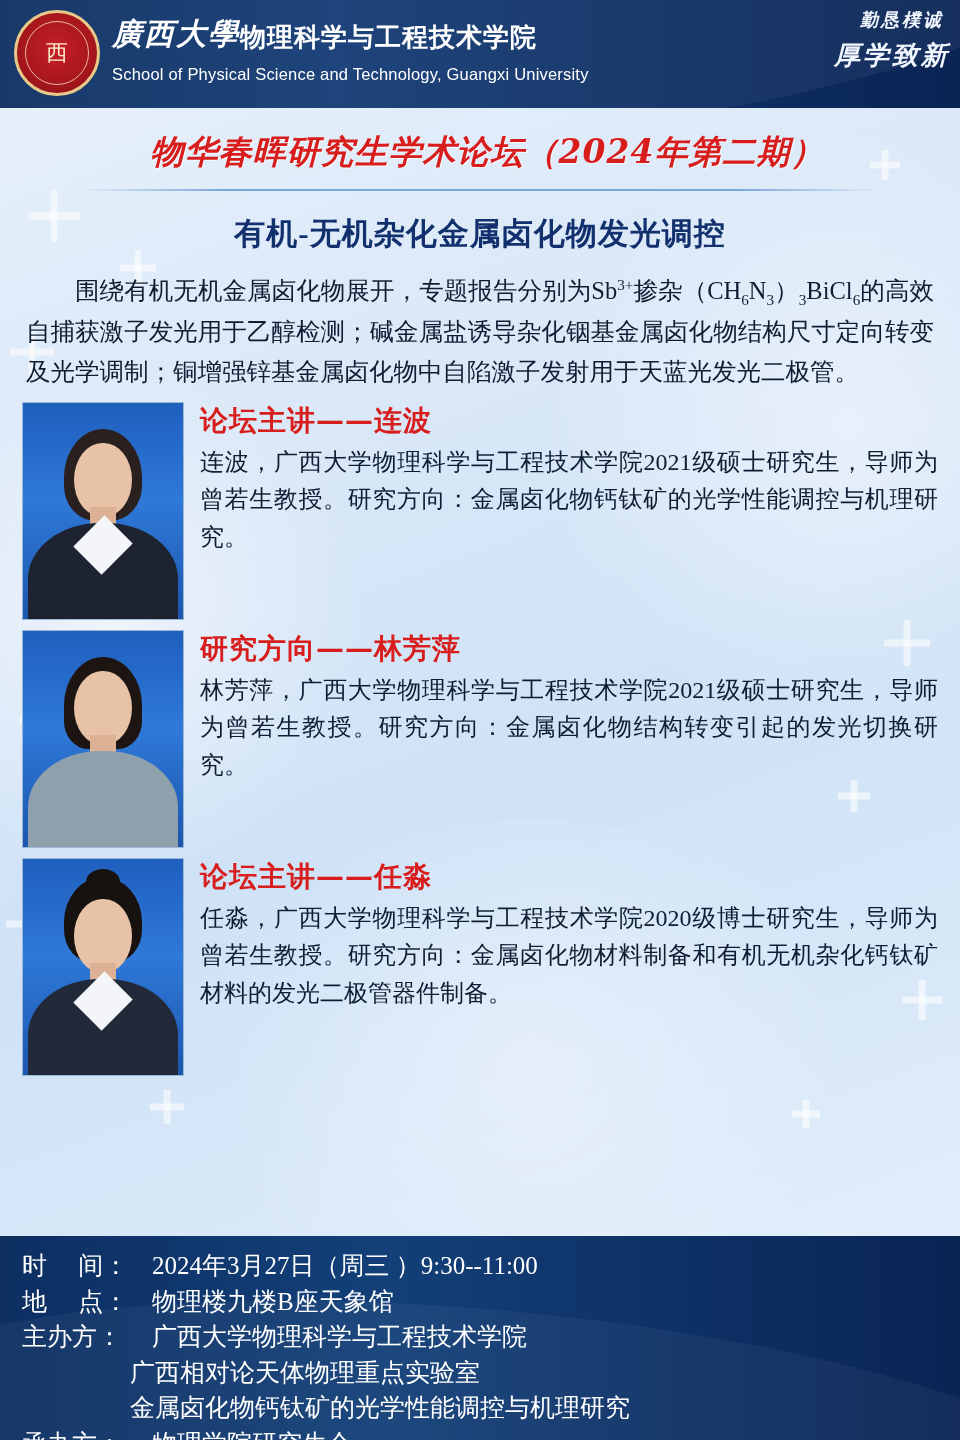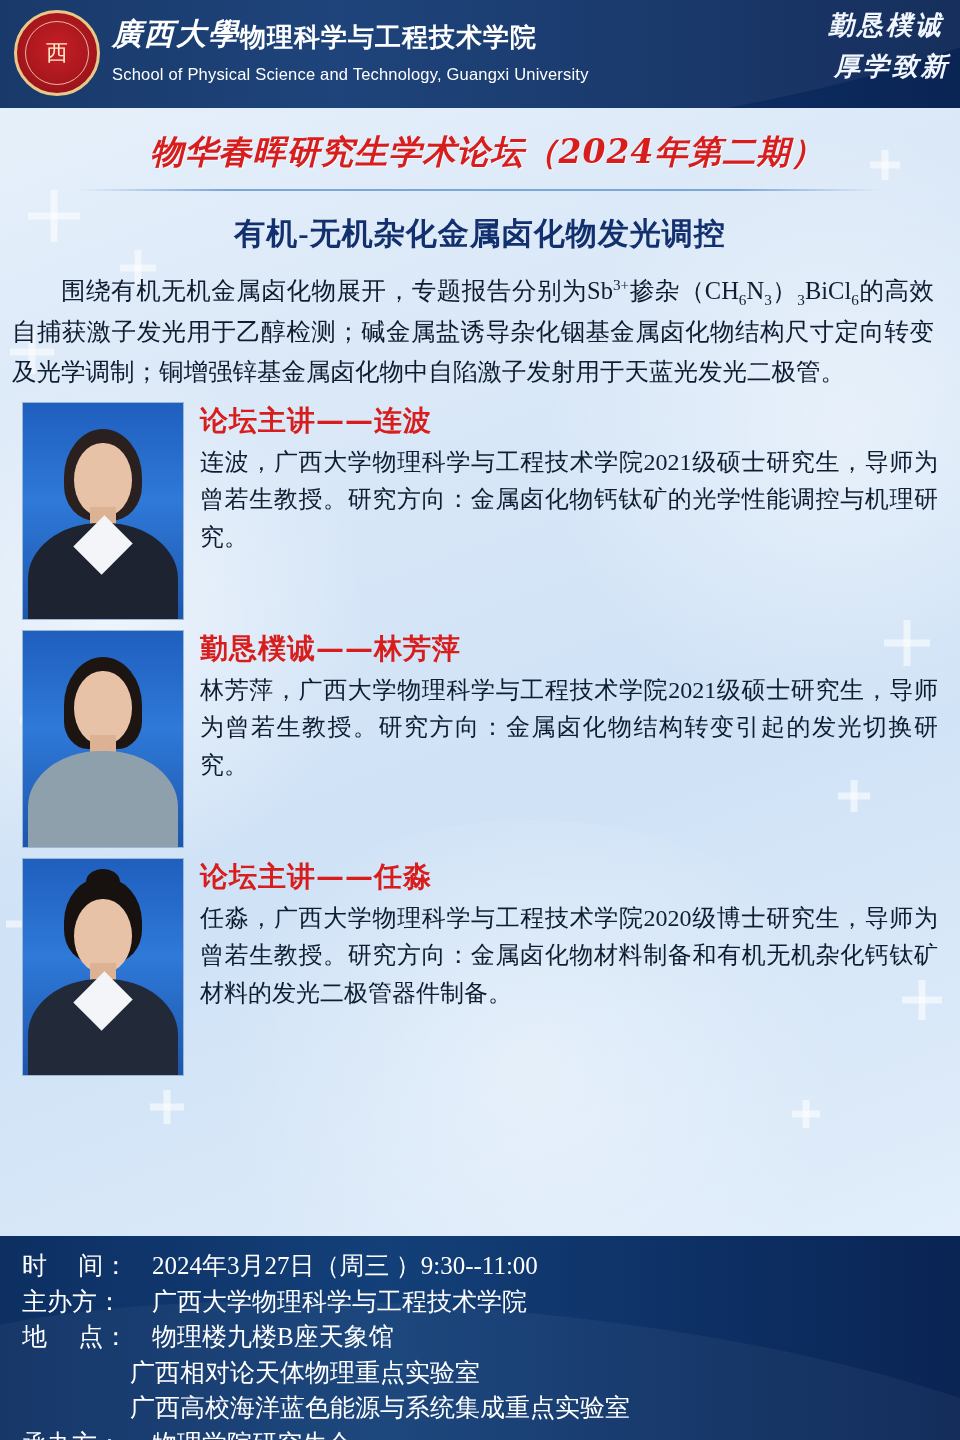--- a/index.html
+++ b/index.html
@@ -119,21 +119,21 @@
   .motto {
     position: absolute;
     right: 16px;
     top: 8px;
     color: #f2f7ff;
     text-align: right;
     font-family: "DejaVu Serif", serif;
     font-style: italic;
     font-weight: bold;
   }
-  .motto .m1 { font-size: 26px; letter-spacing: 3px; }
+  .motto .m1 { font-size: 18px; letter-spacing: 3px; }
   .motto .m2 { font-size: 26px; letter-spacing: 3px; margin-top: 6px; margin-right: -6px; }
 
   
   .body-area {
     position: relative;
     height: 1128px;
     z-index: 4;
   }
 
   .forum-title {
@@ -163,21 +163,21 @@
     margin-top: 22px;
     color: #12306e;
     font-family: Liberation Serif, serif;
     font-weight: bold;
     font-size: 31px;
     letter-spacing: 1px;
   }
 
   .abstract {
     position: relative;
-    margin: 16px 26px 0 12px;
+    margin: 16px 26px 0 26px;
     color: #0f1d33;
     font-size: 24.5px;
     line-height: 1.62;
     text-align: justify;
     text-indent: 2em;
     font-family: "Liberation Serif", serif;
   }
   .abstract sup { font-size: 0.62em; vertical-align: super; }
   .abstract sub { font-size: 0.62em; vertical-align: sub; }
 
@@ -393,21 +393,21 @@
     </div>
 
     <div class="speaker">
       <div class="photo style-b">
         <div class="hair"></div>
         <div class="face"></div>
         <div class="neck"></div>
         <div class="shoulders"></div>
       </div>
       <div class="speaker-text">
-        <div class="speaker-head">勤恳樸诚——林芳萍</div>
+        <div class="speaker-head">研究方向——林芳萍</div>
         <div class="speaker-bio">林芳萍，广西大学物理科学与工程技术学院2021级硕士研究生，导师为曾若生教授。研究方向：金属卤化物结构转变引起的发光切换研究。</div>
       </div>
     </div>
 
     <div class="speaker">
       <div class="photo style-c">
         <div class="bun"></div>
         <div class="hair"></div>
         <div class="face"></div>
         <div class="neck"></div>
@@ -424,30 +424,30 @@
 
   <div class="footer">
     <div class="fswoosh"></div>
 
     <div class="frow">
       <div class="flabel">时　 间：</div>
       <div class="fvalue">2024年3月27日（周三 ）9:30--11:00</div>
     </div>
 
     <div class="frow">
+      <div class="flabel">地　 点：</div>
+      <div class="fvalue">物理楼九楼B座天象馆</div>
+    </div>
+
+    <div class="frow">
       <div class="flabel">主办方：</div>
       <div class="fvalue">广西大学物理科学与工程技术学院</div>
     </div>
-
-    <div class="frow">
-      <div class="flabel">地　 点：</div>
-      <div class="fvalue">物理楼九楼B座天象馆</div>
-    </div>
     <div class="fsub">广西相对论天体物理重点实验室</div>
-    <div class="fsub">广西高校海洋蓝色能源与系统集成重点实验室</div>
+    <div class="fsub">金属卤化物钙钛矿的光学性能调控与机理研究</div>
 
     <div class="frow">
       <div class="flabel">承办方：</div>
       <div class="fvalue">物理学院研究生会</div>
     </div>
   </div>
 
 </div>
 
 </body></html>

